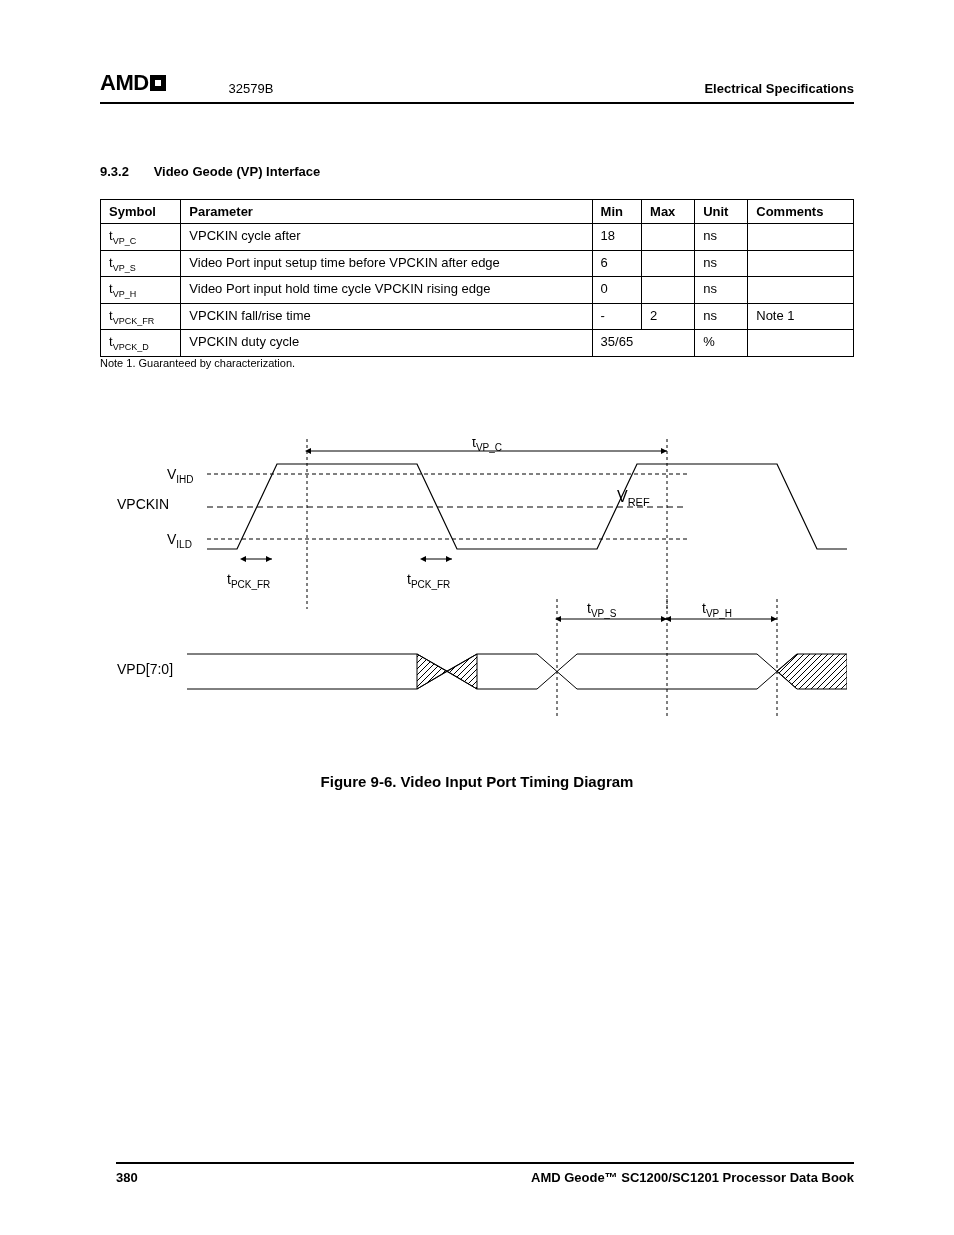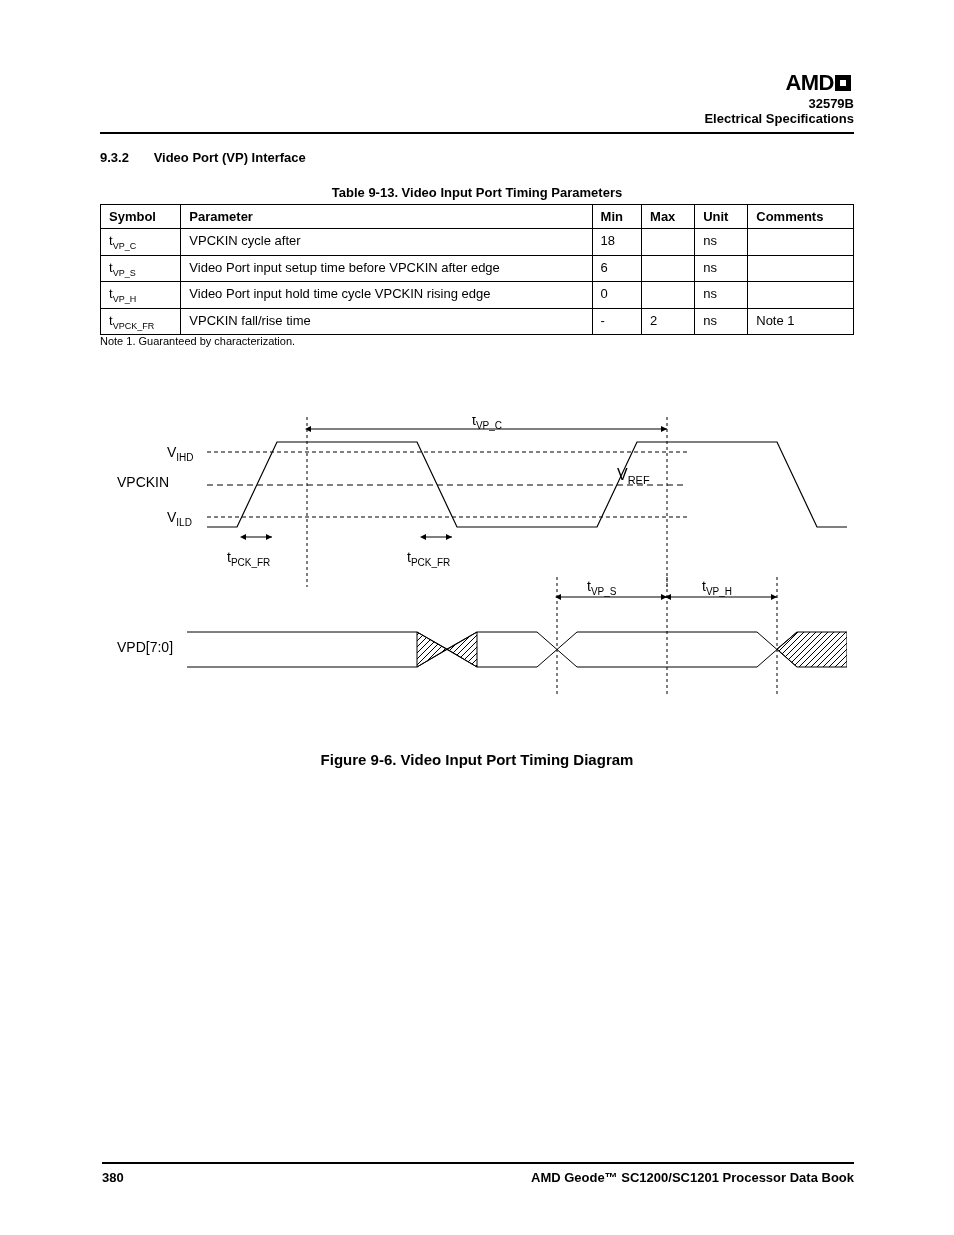--- a/index.html
+++ b/index.html
@@ -14,45 +14,43 @@
     height: 1235px;
     box-sizing: border-box;
     padding: 70px 100px 50px 100px;
     position: relative;
   }
   .header-line {
     display: flex;
     align-items: flex-end;
     border-bottom: 2px solid #000;
     padding-bottom: 6px;
-    margin-bottom: 16px;
-    flex-direction: column;
+    margin-bottom: 32px;
   }
   .logo {
     font-weight: 900;
     font-size: 22px;
     letter-spacing: -0.5px;
   }
   .logo svg { vertical-align: -2px; }
   .doc-num {
     font-size: 13px;
     margin-left: 60px;
-    font-weight: bold;
   }
   .sect-title {
     font-weight: 700;
     font-size: 13px;
     margin-left: auto;
   }
   .section-heading {
     font-weight: 700;
     font-size: 13px;
     margin: 10px 0 20px 0;
   }
-  .section-heading .num { display:inline-block; width:50px; }
+  .section-heading .num { display:inline-block; width:50px;margin-top:28px; }
   .table-caption {
     text-align: center;
     font-weight: 700;
     font-size: 13px;
     margin-bottom: 4px;
   }
   table.params {
     border-collapse: collapse;
     width: 100%;
     font-size: 13px;
@@ -77,21 +75,21 @@
     text-align: center;
   }
   .figure-caption {
     font-weight:700;
     font-size:15px;
     margin-top:30px;
   }
   .footer {
     position:absolute;
     bottom:50px;
-    left:102px; right:100px;
+    left:116px; right:100px;
     border-top:2px solid #000;
     padding-top:6px;
     font-size:13px;
     display:flex;
   }
   .footer .pg { font-weight:700; }
   .footer .book { margin-left:auto; font-weight:700;text-align:center; }
   svg text { font-family: Arial, Helvetica, sans-serif; }
 </style>
 </head>
@@ -104,24 +102,23 @@
       <span>AMD</span><svg width="20" height="18" viewBox="0 0 20 18">
           <path d="M1 1 H17 V17 L12 12 V6 H6 L1 1 Z M1 17 L6 12 H12 L17 17 Z M1 1 V17 L6 12 V6 Z" fill="#000"></path>
         </svg>
     </span>
     <span class="doc-num">32579B</span>
     <span class="sect-title">Electrical Specifications</span>
   </div>
 
   <div class="section-heading">
     <span class="num">9.3.2</span>
-    <span>Video Port (VP) Interface</span>
-  </div>
-
-  <div class="table-caption">Table 9-13.  Video Input Port Timing Parameters</div>
+    <span>Video Geode (VP) Interface</span>
+  </div>
+
   <table class="params">
     <thead>
         <tr id="thead-row">
           <th>Symbol</th>
           <th>Parameter</th>
           <th>Min</th>
           <th>Max</th>
           <th>Unit</th>
           <th>Comments</th>
         </tr>
@@ -151,20 +148,27 @@
           <td class="c">ns</td>
           <td></td>
         </tr>
         <tr>
           <td class="sym">t<sub>VPCK_FR</sub></td>
           <td>VPCKIN fall/rise time</td>
           <td class="c">-</td>
           <td class="c">2</td>
           <td class="c">ns</td>
           <td>Note 1</td>
+        </tr>
+        <tr>
+          <td class="sym">t<sub>VPCK_D</sub></td>
+          <td>VPCKIN duty cycle</td>
+          <td class="c" colspan="2">35/65</td>
+          <td class="c">%</td>
+          <td></td>
         </tr>
       </tbody>
   </table>
   <div class="note">Note 1.   Guaranteed by characterization.</div>
 
   <div class="figure-wrap">
     <svg width="740" height="300" viewBox="0 0 740 300">
       <defs>
         <pattern id="hatch" patternUnits="userSpaceOnUse" width="6" height="6">
           <path d="M-1,1 l2,-2 M0,6 l6,-6 M5,7 l2,-2" stroke="#000" stroke-width="1"></path>

